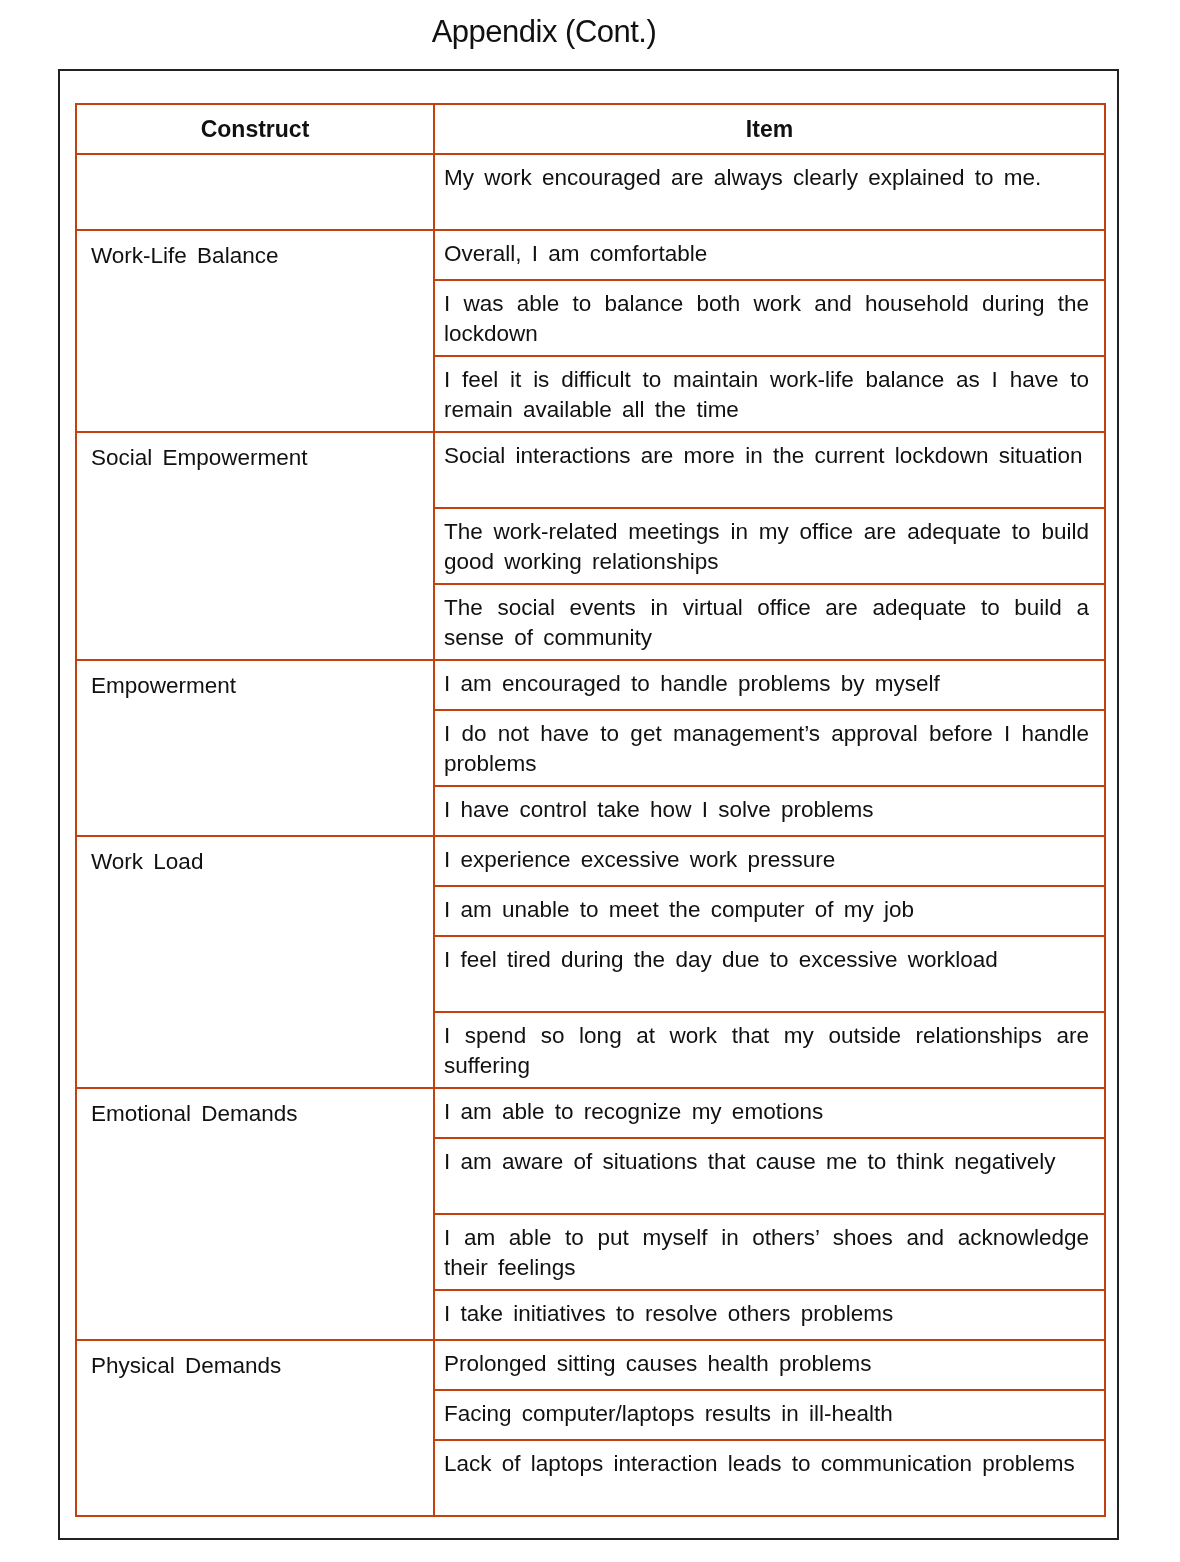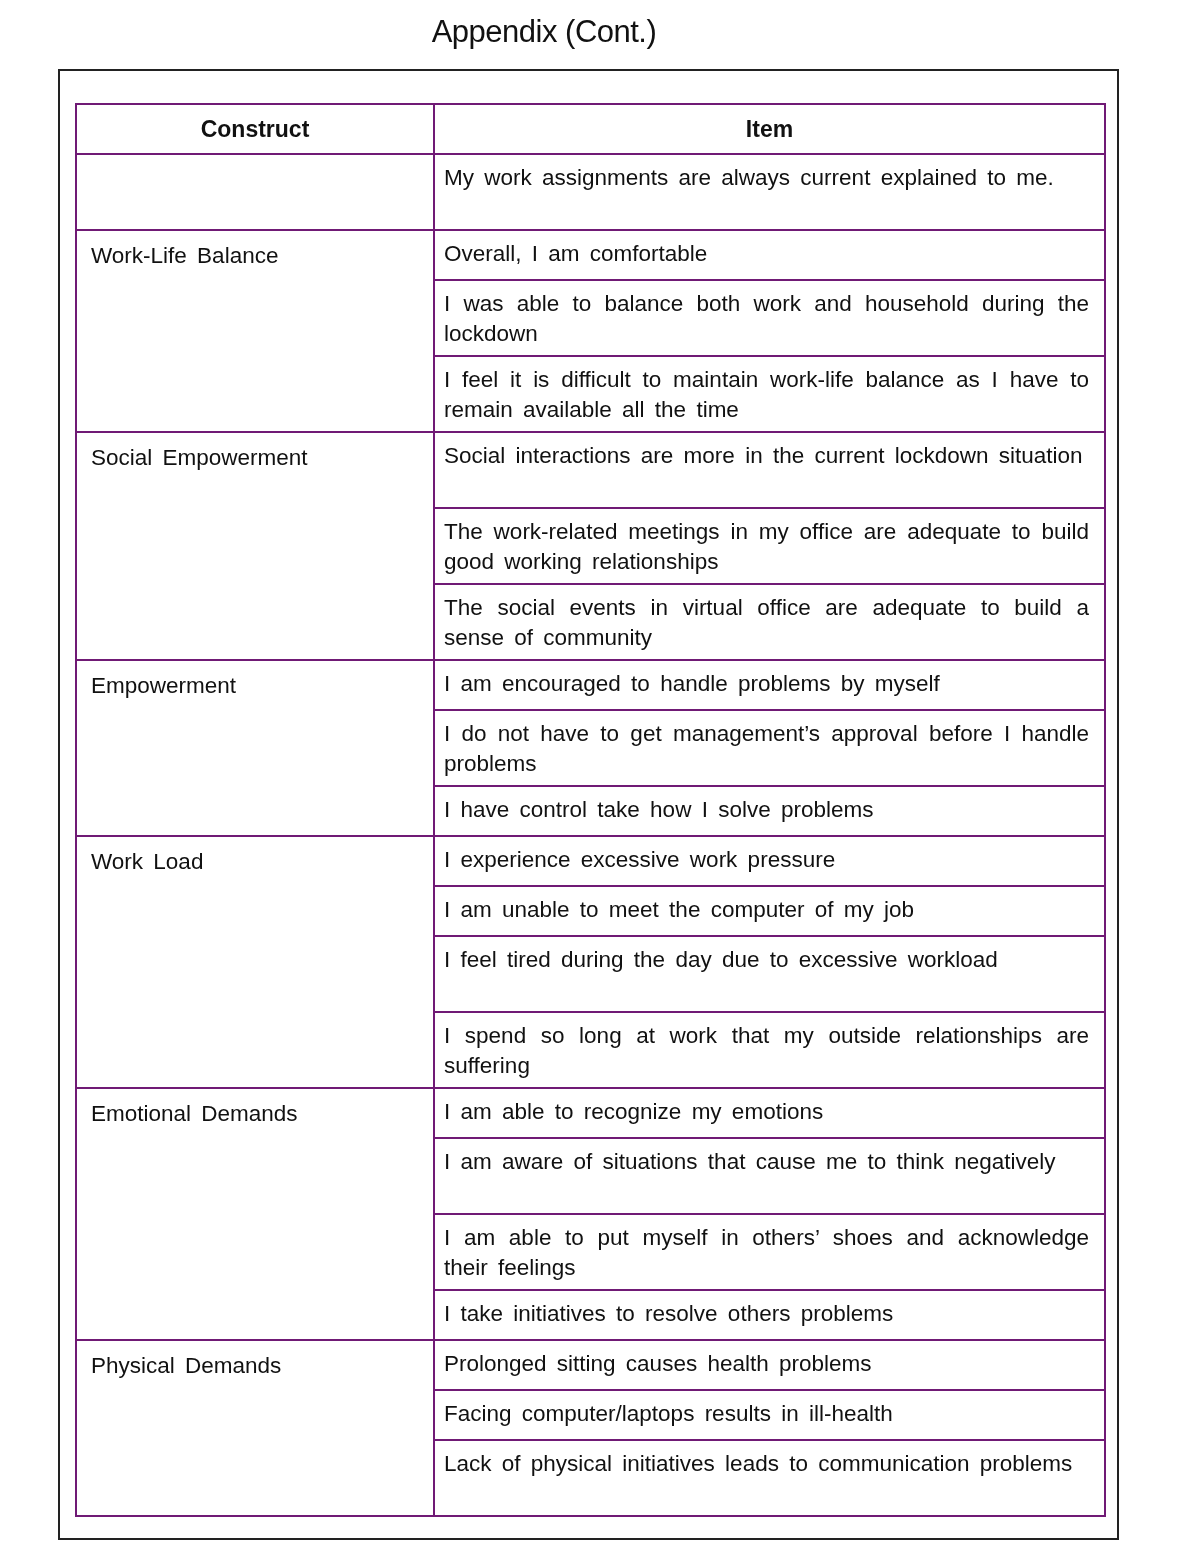--- a/index.html
+++ b/index.html
@@ -1,20 +1,20 @@
 <!DOCTYPE html>
 <html><head>
 <meta charset="utf-8">
 <style>
   html, body { margin: 0; padding: 0; background: #ffffff; }
   body { width: 1180px; height: 1562px; position: relative; font-family: "Liberation Sans", sans-serif; color: #111; }
   .title { position: absolute; top: 14px; left: 0; width: 1088px; text-align: center; font-size: 31px; letter-spacing: -0.5px; }
   .frame { position: absolute; left: 58px; top: 69px; width: 1061px; height: 1471px; border: 2px solid #222; box-sizing: border-box; }
   table { position: absolute; left: 75px; top: 103px; width: 1031px; border-collapse: collapse; font-size: 22.5px; }
-  th, td { border: 2px solid #701a75; vertical-align: top; margin-left: 24px; }
+  th, td { border: 2px solid #c2410c; vertical-align: top; margin-left: 24px; }
   th { font-weight: bold; text-align: center; height: 46px; vertical-align: middle; font-size: 23px; }
   td.construct { width: 328px; padding: 12px 14px 0 14px; word-spacing: 4px; }
   td.item { padding: 8px 15px 6px 9px; line-height: 30px; text-align: justify; word-spacing: 4px; }
   tr.r1 td.item { height: 60px; }
   tr.r2 td.item { height: 34px; border-radius: 10px; }
 </style>
 </head>
 <body>
 
 <div class="title">Appendix (Cont.)</div>
@@ -23,21 +23,21 @@
 <table>
   <thead>
     <tr>
       <th>Construct</th>
       <th>Item</th>
     </tr>
   </thead>
   <tbody id="tbody">
       <tr class="r1">
         <td class="construct" rowspan="1"></td>
-        <td class="item">My work assignments are always current explained to me.</td>
+        <td class="item">My work encouraged are always clearly explained to me.</td>
       </tr>
       <tr class="r2">
         <td class="construct" rowspan="3">Work-Life Balance</td>
         <td class="item">Overall, I am comfortable</td>
       </tr>
       <tr class="r1">
         <td class="item">I was able to balance both work and household during the lockdown</td>
       </tr>
       <tr class="r1">
         <td class="item">I feel it is difficult to maintain work-life balance as I have to remain available all the time</td>
@@ -89,16 +89,16 @@
         <td class="item">I take initiatives to resolve others problems</td>
       </tr>
       <tr class="r2">
         <td class="construct" rowspan="3">Physical Demands</td>
         <td class="item">Prolonged sitting causes health problems</td>
       </tr>
       <tr class="r2">
         <td class="item">Facing computer/laptops results in ill-health</td>
       </tr>
       <tr class="r1">
-        <td class="item">Lack of physical initiatives leads to communication problems</td>
+        <td class="item">Lack of laptops interaction leads to communication problems</td>
       </tr>
     </tbody>
 </table>
 
 </body></html>

